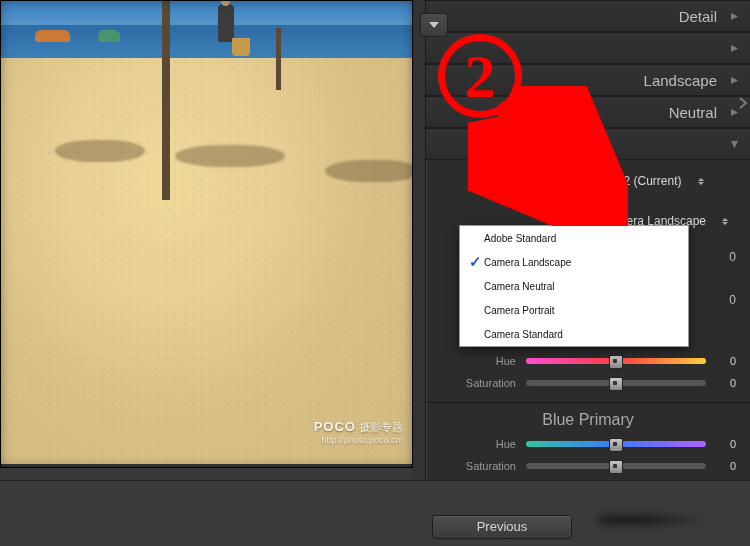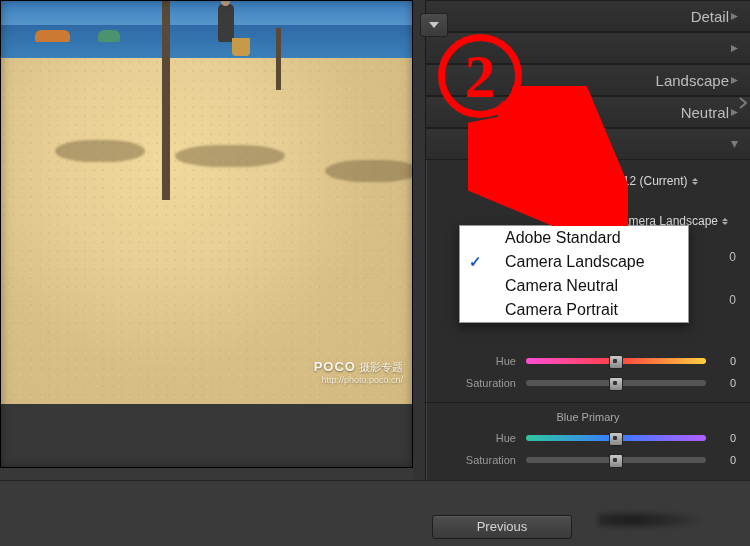--- a/index.html
+++ b/index.html
@@ -1,20 +1,20 @@
 <!DOCTYPE html>
 <html><head>
 <meta charset="utf-8">
 <style>
   html,body{margin:0;padding:0;width:750px;height:546px;background:#1a1a1a;font-family:"Lucida Grande","Segoe UI",Arial,sans-serif;font-size:12px;color:#bfbfbf;overflow:hidden;-webkit-font-smoothing:antialiased}
   .stage{position:relative;width:750px;height:546px;background:#333}
 
   
   .preview{position:absolute;left:0;top:0;width:413px;height:480px;background:#383838}
-  .preview-inner{position:absolute;left:0;top:0;width:413px;height:404px;background:#e7cf95;overflow:hidden}
+  .preview-inner{position:absolute;left:0;top:0;width:413px;height:464px;background:#e7cf95;overflow:hidden}
   .sky{position:absolute;left:0;top:0;right:0;height:58px;background:linear-gradient(#3a7fbf,#7bb3d8)}
   .sea{position:absolute;left:0;top:25px;right:0;height:33px;background:linear-gradient(#2f6aa6,#3b80b8)}
   .sand{position:absolute;left:0;top:58px;right:0;bottom:0;background:radial-gradient(ellipse at 40% 30%, #f0d99b 0%, #e7cf95 30%, #d8bf86 60%, #d2b97f 100%)}
   .sand::after{content:"";position:absolute;inset:0;background:
       radial-gradient(#c6aa6d 1px,transparent 1px) 0 0/9px 9px,
       radial-gradient(#e9d39d 1px,transparent 1px) 4px 4px/11px 11px;opacity:.35}
   .shadow{position:absolute;width:90px;height:22px;background:rgba(110,90,55,.45);border-radius:50%/60%;filter:blur(1px)}
   .sh1{left:55px;top:140px}
   .sh2{left:175px;top:145px;width:110px}
   .sh3{left:325px;top:160px;width:95px}
@@ -31,48 +31,48 @@
   .preview-frame{position:absolute;left:0;top:0;width:413px;height:468px;box-shadow:inset 0 0 0 1px #000, inset 0 0 12px rgba(0,0,0,.4);pointer-events:none}
 
   
   .bottom-strip{position:absolute;left:0;top:480px;width:750px;height:66px;background:#3a3a3a;border-top:1px solid #222}
   .strip-btn{position:absolute;right:302px;top:13px;width:26px;height:22px;background:linear-gradient(#4b4b4b,#3b3b3b);border:1px solid #222;border-radius:3px;display:flex;align-items:center;justify-content:center;color:#c8c8c8}
   .strip-btn svg{width:10px;height:6px}
 
   
   .right{position:absolute;right:0;top:0;bottom:0;width:324px;background:#2c2c2c;border-left:1px solid #1a1a1a;box-shadow:inset 1px 0 0 #444}
   .panel-head{height:30px;display:flex;align-items:center;justify-content:flex-end;padding:0 10px 0 0;border-top:1px solid #1e1e1e;border-bottom:1px solid #1e1e1e;background:linear-gradient(#333,#2c2c2c);color:#bdbdbd;font-size:15px}
-  .panel-head .title{margin-right:0}
+  .panel-head .title{margin-right:12px}
   .panel-head .tw{width:11px;height:11px;display:flex;align-items:center;justify-content:center;color:#888}
   .panel-head .tw svg{display:block}
 
   .cc-body{padding:8px 14px 10px 14px}
   .row{display:flex;align-items:center;height:26px}
   .row .lbl{flex:0 0 125px;text-align:right;color:#9a9a9a;padding-right:8px}
-  .row .val{flex:1;text-align:center;color:#d9d9d9;display:flex;align-items:center;justify-content:center;gap:4px}
+  .row .val{flex:1;text-align:center;color:#d9d9d9;display:flex;align-items:center;justify-content:center;gap:16px}
   .spin{width:8px;display:inline-flex;flex-direction:column;gap:1px}
   .spin i{width:0;height:0;border-left:3px solid transparent;border-right:3px solid transparent}
   .spin i.up{border-bottom:3px solid #aaa}
   .spin i.dn{border-top:3px solid #aaa}
 
   .slider-row{display:flex;align-items:center;height:22px;gap:10px}
   .slider-row .slbl{flex:0 0 76px;text-align:right;color:#9a9a9a;font-size:11px}
   .slider-row .track{flex:1;position:relative;height:6px;border-radius:3px}
   .slider-row .thumb{position:absolute;top:-3px;left:50%;transform:translateX(-50%);width:12px;height:12px;border-radius:2px;background:linear-gradient(#c9c9c9,#888);border:1px solid #222}
   .slider-row .thumb::after{content:"";position:absolute;left:3px;top:3px;width:4px;height:4px;border-radius:1px;background:#333}
   .slider-row .sval{flex:0 0 20px;text-align:right;color:#d0d0d0;font-size:11px}
   .track.gray{background:#555}
   .track.hue-r{background:linear-gradient(90deg,#ff4fd8,#ff4040,#ffcf40)}
   .track.hue-b{background:linear-gradient(90deg,#2fc6a0,#3a7bff,#b25fff)}
-  .group-title{text-align:center;color:#a8a8a8;font-size:11px;margin:8px 0 4px}
+  .group-title{text-align:center;color:#a8a8a8;font-size:16px;margin:8px 0 4px}
   .divider{height:1px;background:#1e1e1e;margin:8px -14px}
 
   
   .dropdown{position:absolute;left:459px;top:225px;width:228px;background:#fff;color:#111;border:1px solid #969696;box-shadow:0 4px 10px rgba(0,0,0,.5);z-index:20}
-  .dropdown .item{display:flex;align-items:center;height:24px;padding-left:45px;font-size:16px;position:relative}
+  .dropdown .item{display:flex;align-items:center;height:24px;padding-left:24px;font-size:10px;position:relative}
   .dropdown .item.checked::before{content:"✓";position:absolute;left:9px;color:#1558c9;font-weight:bold;font-size:15px}
 
   
   .anno2{position:absolute;left:438px;top:34px;width:84px;height:84px;border:7px solid #ff0000;border-radius:50%;display:flex;align-items:center;justify-content:center;color:#ff0000;font:700 62px/1 "Times New Roman",serif;z-index:30;box-sizing:border-box}
   .arrow{position:absolute;z-index:29;pointer-events:none}
   .arrow svg{display:block}
 
   
   .prev-btn{position:absolute;left:432px;top:515px;width:138px;height:22px;background:linear-gradient(#4e4e4e,#3a3a3a);border:1px solid #1d1d1d;border-radius:3px;text-align:center;color:#d5d5d5;line-height:22px;font-size:13px;box-shadow:inset 0 1px 0 rgba(255,255,255,.08)}
   .smudge{position:absolute;left:598px;top:510px;width:110px;height:20px;background:radial-gradient(ellipse at 30% 50%, rgba(0,0,0,.55), transparent 70%);filter:blur(2px)}
@@ -211,20 +211,21 @@
         <div class="sval">0</div>
       </div>
     </div>
   </div>
 
   <div class="dropdown" id="dropdown">
       <div class="item">Adobe Standard</div>
       <div class="item checked">Camera Landscape</div>
       <div class="item">Camera Neutral</div>
       <div class="item">Camera Portrait</div>
+      <div class="item">Camera Standard</div>
     </div>
 
   <div class="anno2">
       <span>2</span>
     </div>
   <div class="arrow" style="left:468px;top:86px">
     <svg width="160" height="140">
       <defs>
         <marker id="ah" markerWidth="22" markerHeight="18" refX="15" refY="9" orient="auto">
           <path d="M0,0 L22,9 L0,18 L6,9 Z" fill="#ff0000"></path>

